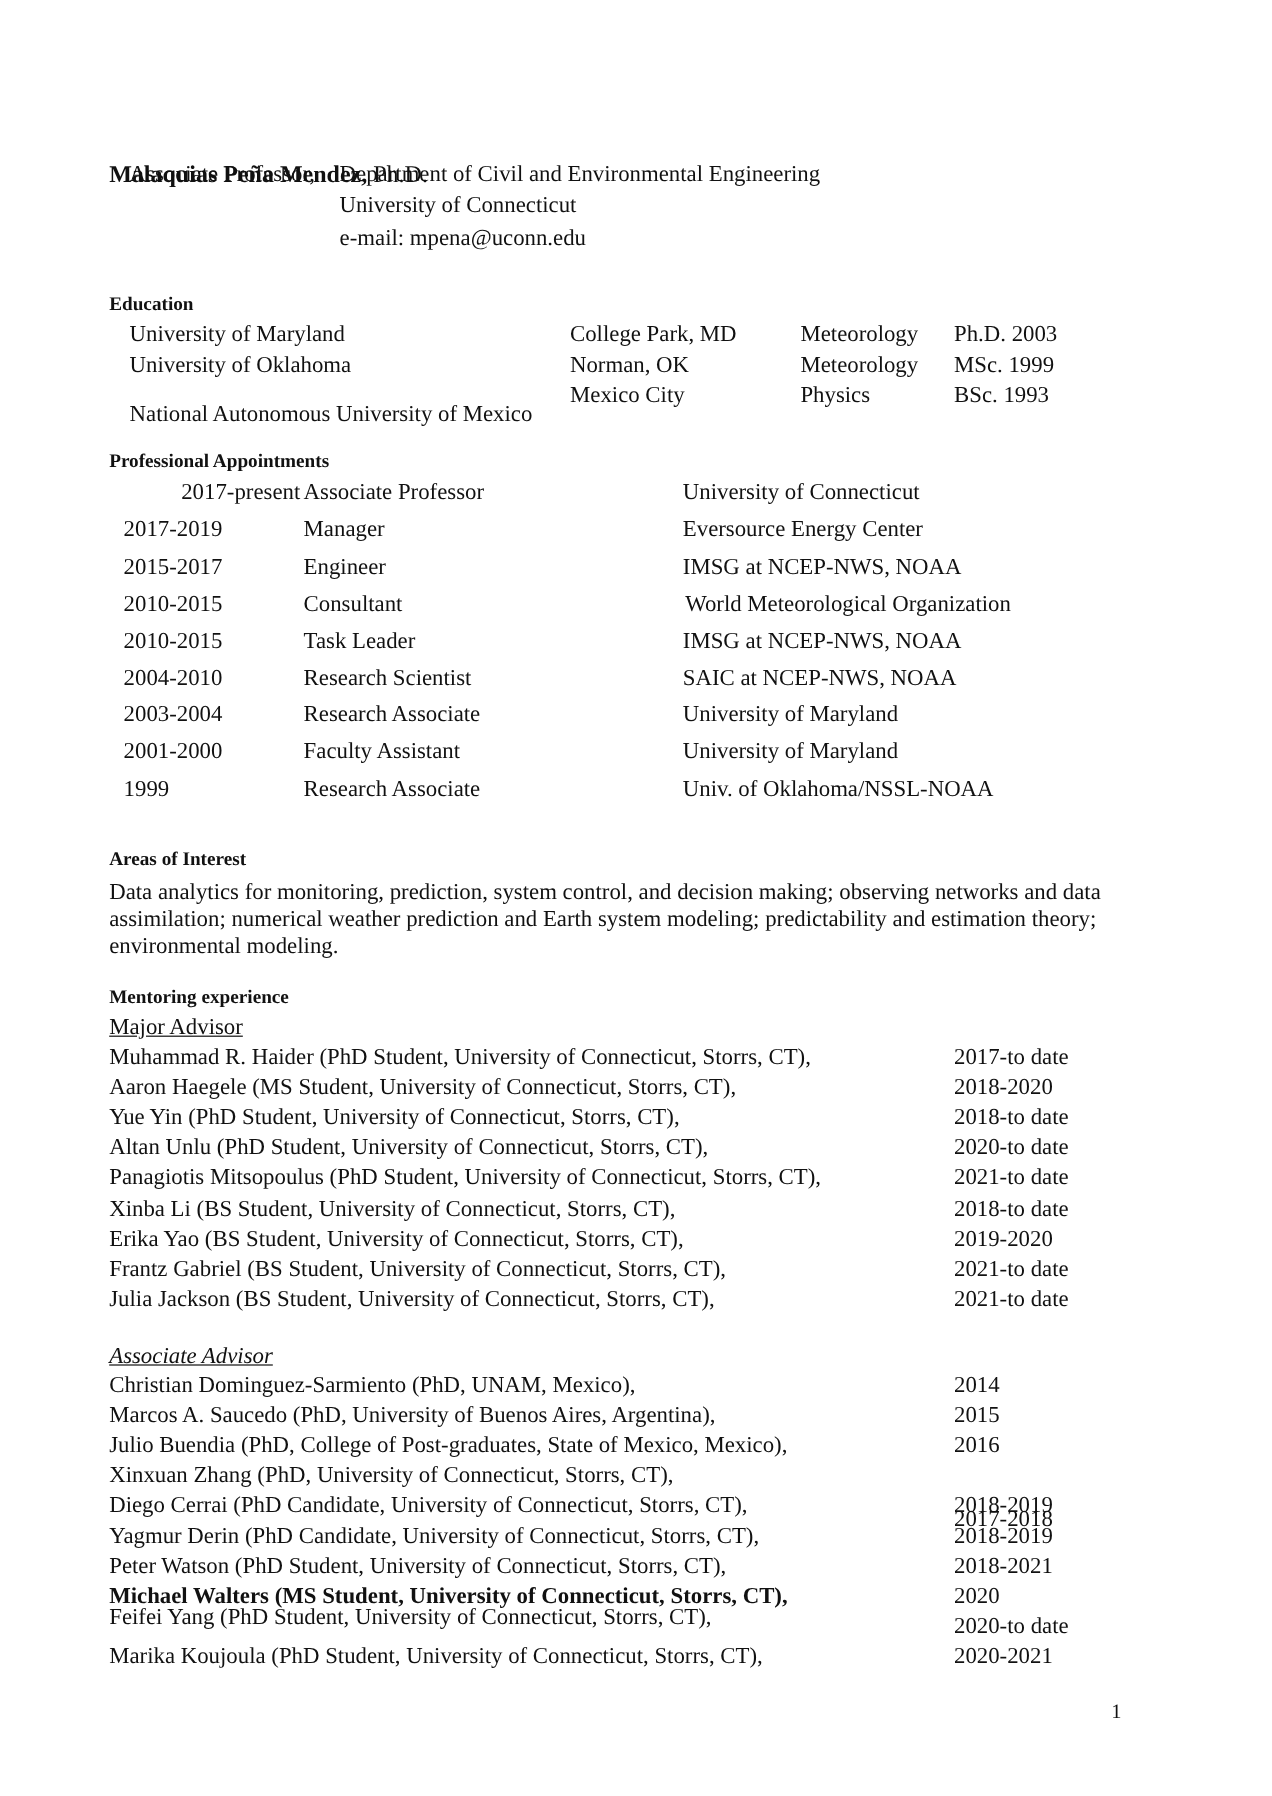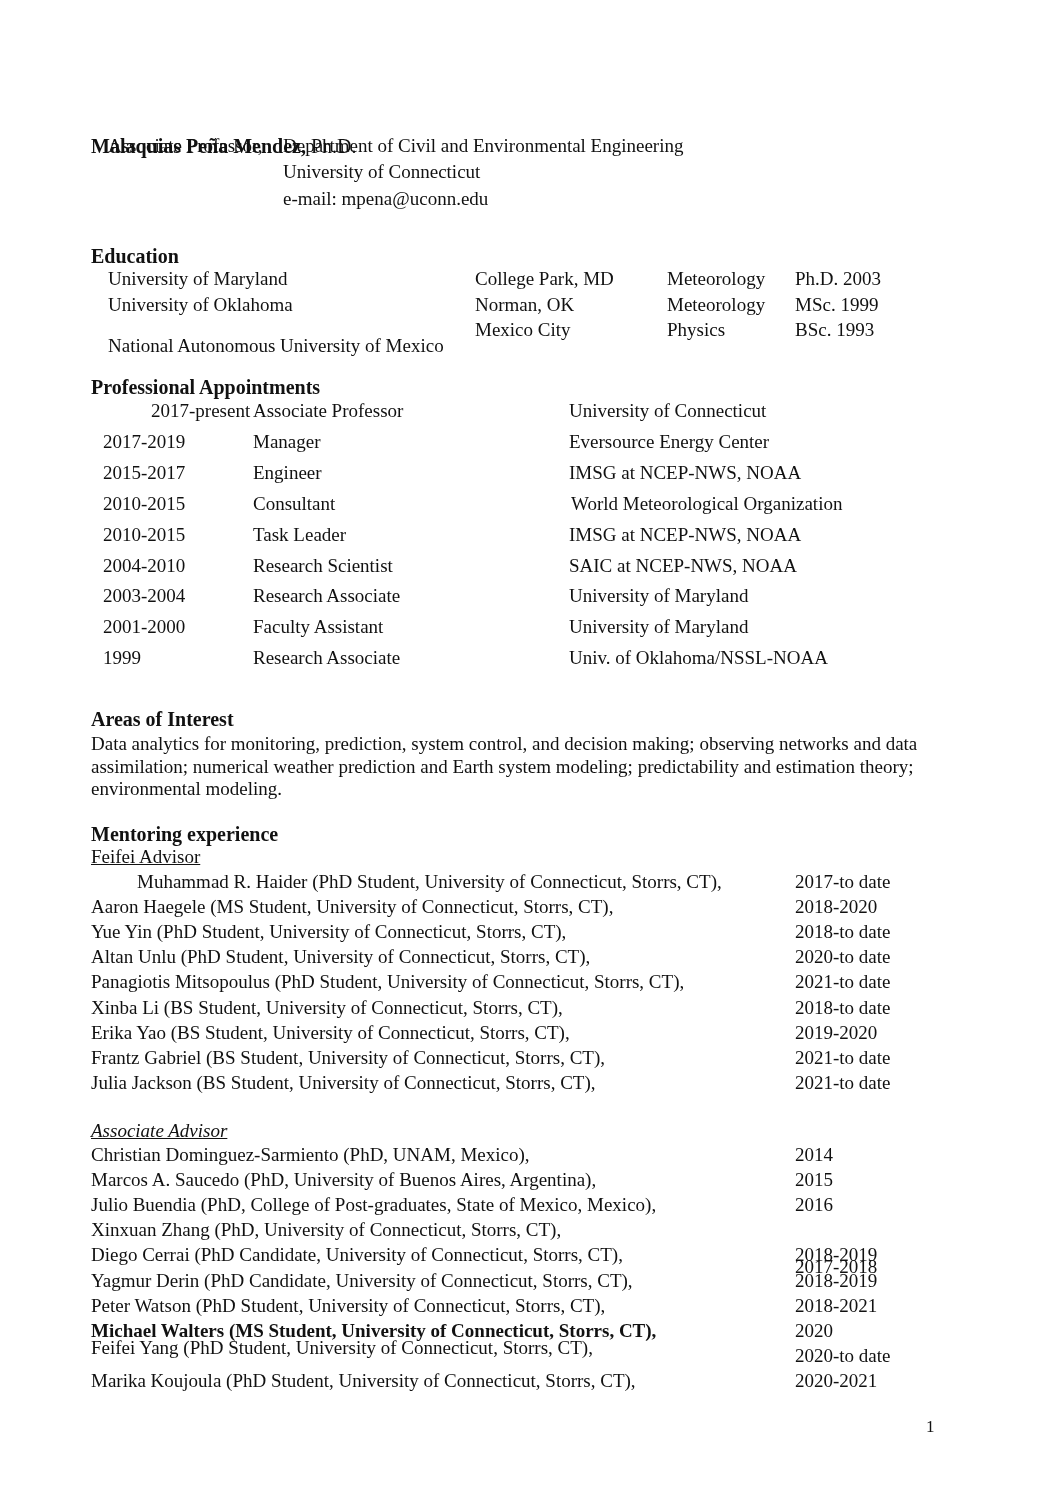--- a/index.html
+++ b/index.html
@@ -4,21 +4,21 @@
 <style>
   html, body { margin: 0; padding: 0; background: #ffffff; }
   body {
     width: 1060px; height: 1497px; position: relative; overflow: hidden;
     font-family: "Liberation Serif", "DejaVu Serif", serif;
     color: #111; font-size: 19px;
   }
   .abs { position: absolute; white-space: nowrap; line-height: 1; }
   .name { font-weight: bold; font-size: 20px; }
   .name .suffix { font-weight: normal; }
-  .h { font-weight: bold; font-size: 20px; }
+  .h { font-weight: bold; font-size: 16px; }
   .u { text-decoration: underline; }
   .para { position: absolute; left: 91px; top: 733px; width: 830px; line-height: 22.5px; white-space: normal; }
   .pnum { font-size: 17px; }
 </style>
 </head>
 <body>
 
 <div class="abs name" style="left:91px; top:136px;">
   <span>Malaquias Peña Mendez,</span><span class="suffix"> Ph.D.</span>
 </div>
@@ -72,23 +72,23 @@
     <div class="abs" style="left: 569px; top: 617.3px;">University of Maryland</div>
     <div class="abs" style="left: 103px; top: 648.2px;">1999</div>
     <div class="abs" style="left: 253px; top: 648.2px;">Research Associate</div>
     <div class="abs" style="left: 569px; top: 648.2px;">Univ. of Oklahoma/NSSL-NOAA</div>
   </div>
 
 <div class="abs h" style="left:91px; top:709px;">Areas of Interest</div>
 <div class="para">Data analytics for monitoring, prediction, system control, and decision making; observing networks and data assimilation; numerical weather prediction and Earth system modeling; predictability and estimation theory; environmental modeling.</div>
 
 <div class="abs h" style="left:91px; top:824px;">Mentoring experience</div>
-<div class="abs u" style="left:91px; top:847px;">Feifei Advisor</div>
+<div class="abs u" style="left:91px; top:847px;">Major Advisor</div>
 <div id="major">
-    <div class="abs" style="left: 91px; top: 872px; margin-left: 46px;">Muhammad R. Haider (PhD Student, University of Connecticut, Storrs, CT),</div>
+    <div class="abs" style="left: 91px; top: 872px;">Muhammad R. Haider (PhD Student, University of Connecticut, Storrs, CT),</div>
     <div class="abs" style="left: 795px; top: 872px;">2017-to date</div>
     <div class="abs" style="left: 91px; top: 897.1px;">Aaron Haegele (MS Student, University of Connecticut, Storrs, CT),</div>
     <div class="abs" style="left: 795px; top: 897.1px;">2018-2020</div>
     <div class="abs" style="left: 91px; top: 922.2px;">Yue Yin (PhD Student, University of Connecticut, Storrs, CT),</div>
     <div class="abs" style="left: 795px; top: 922.2px;">2018-to date</div>
     <div class="abs" style="left: 91px; top: 947.3px;">Altan Unlu (PhD Student, University of Connecticut, Storrs, CT),</div>
     <div class="abs" style="left: 795px; top: 947.3px;">2020-to date</div>
     <div class="abs" style="left: 91px; top: 972.4px;">Panagiotis Mitsopoulus (PhD Student, University of Connecticut, Storrs, CT),</div>
     <div class="abs" style="left: 795px; top: 972.4px;">2021-to date</div>
     <div class="abs" style="left: 91px; top: 997.5px;">Xinba Li (BS Student, University of Connecticut, Storrs, CT),</div>

